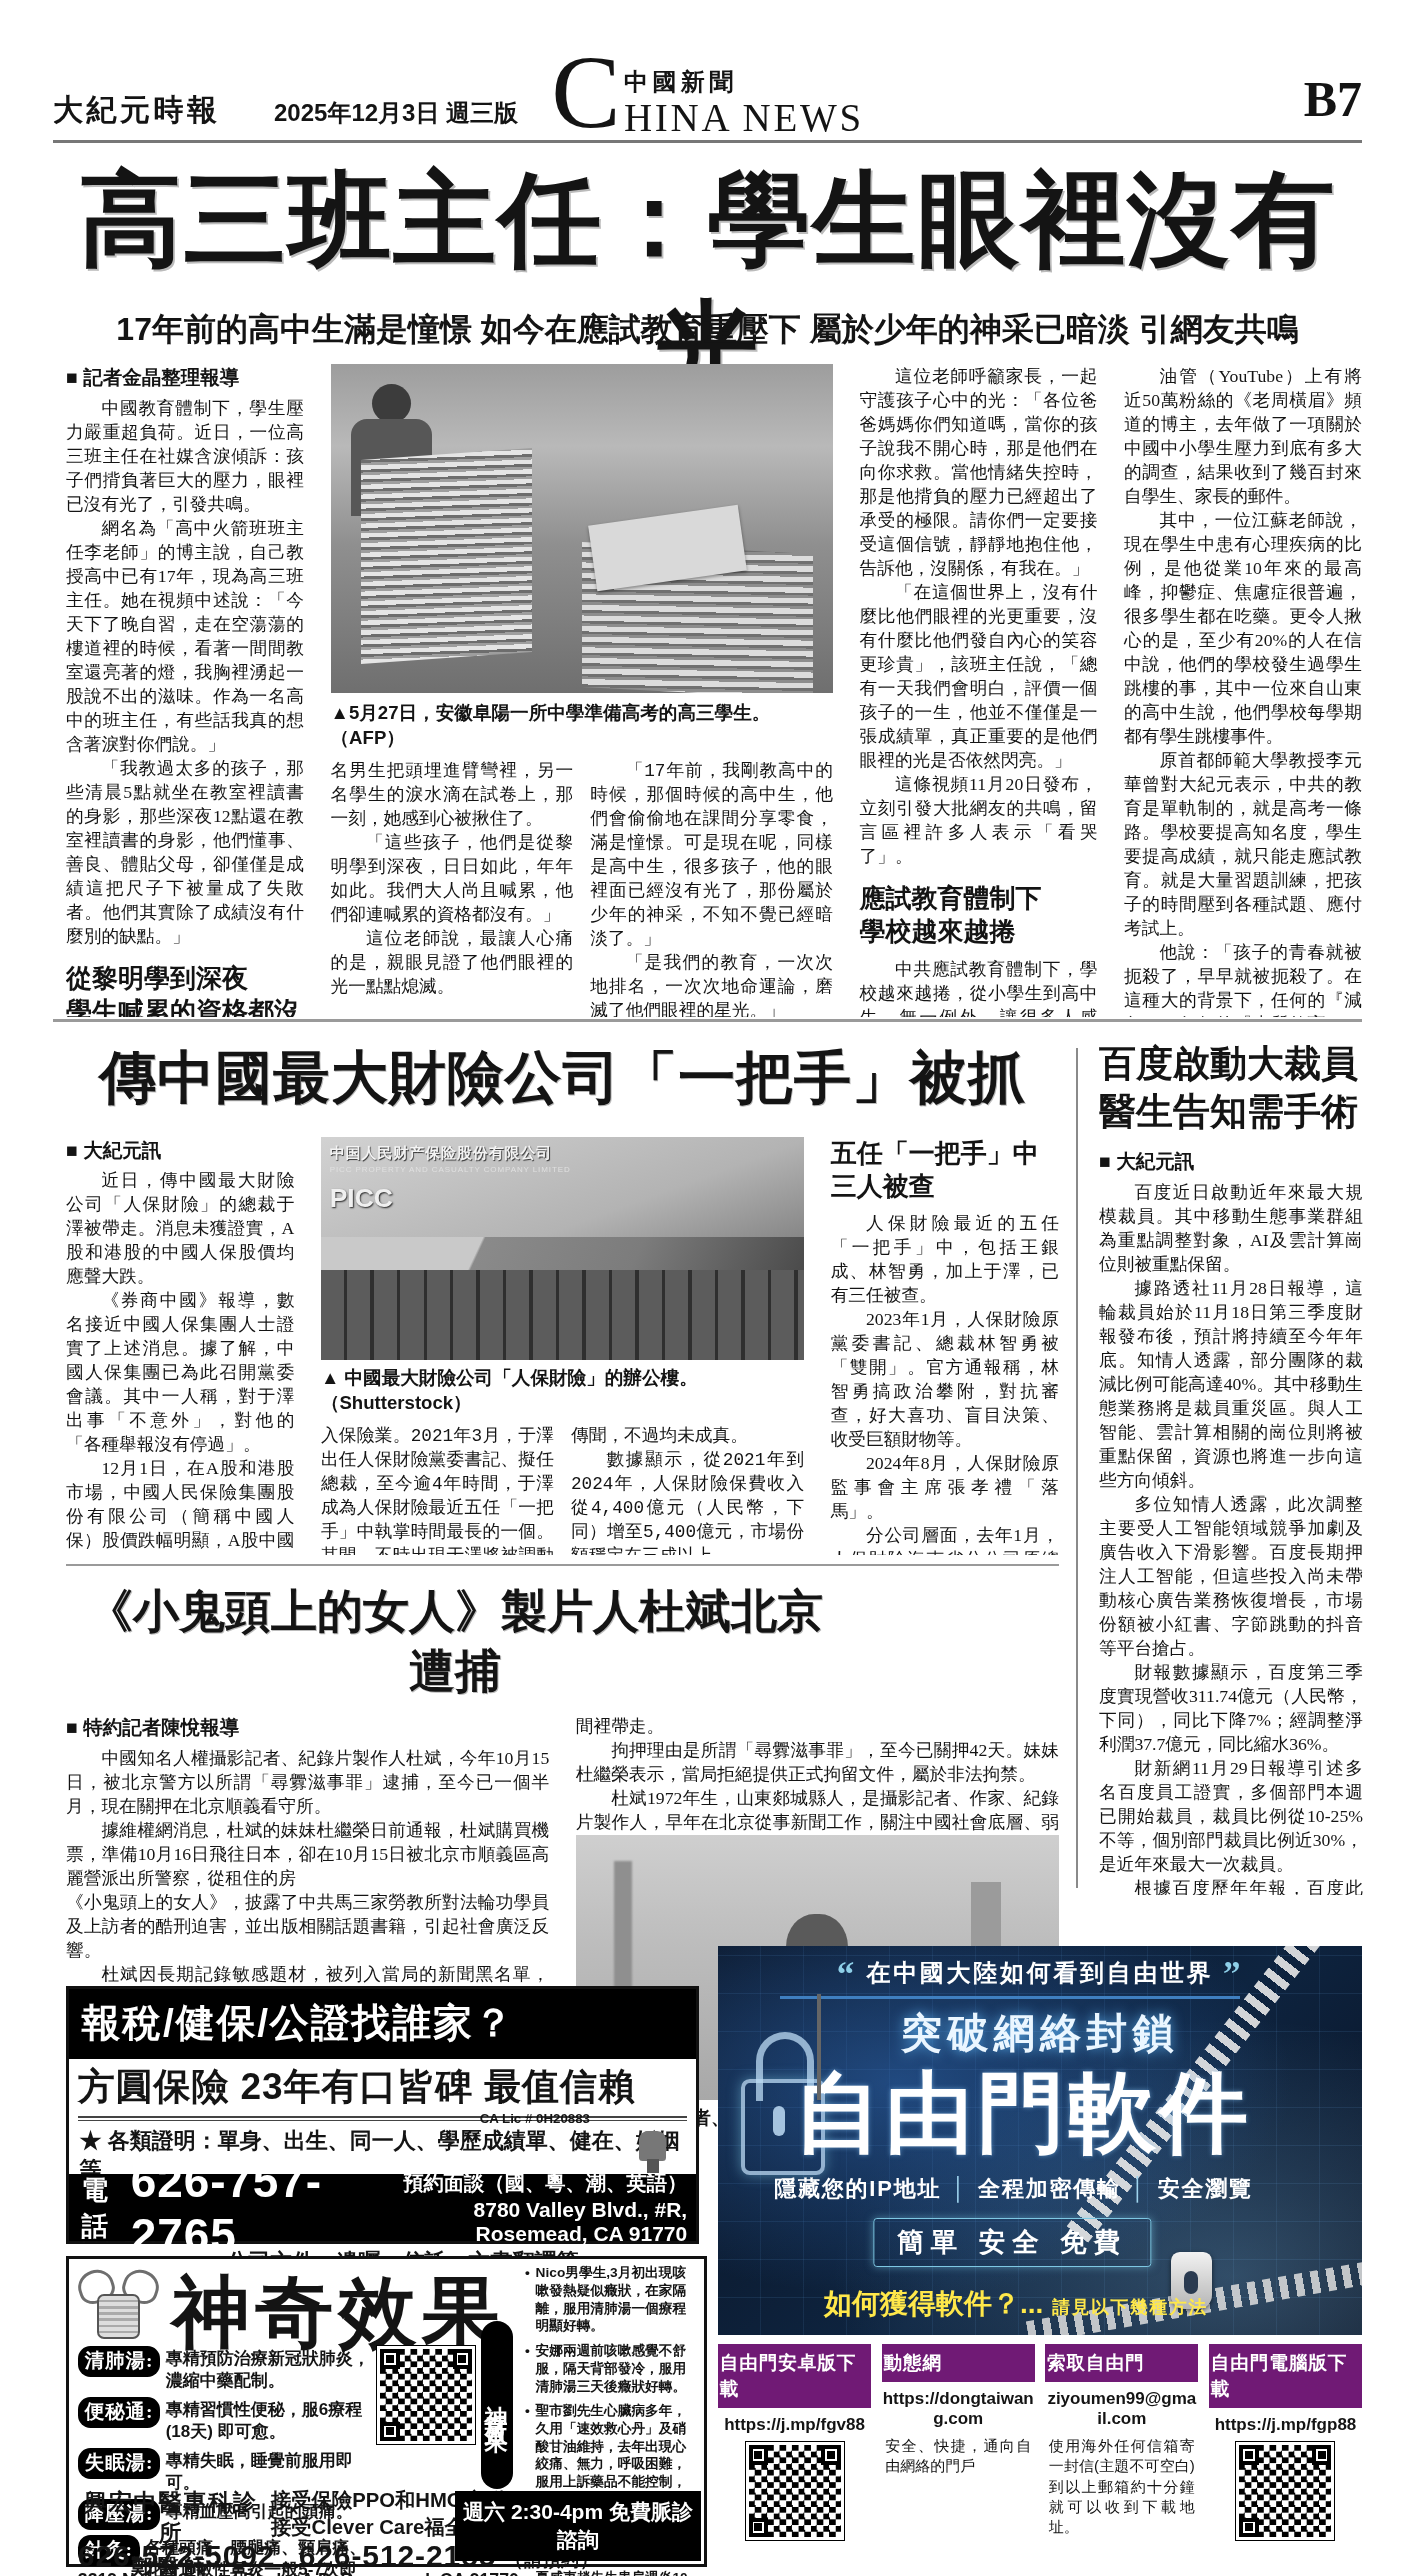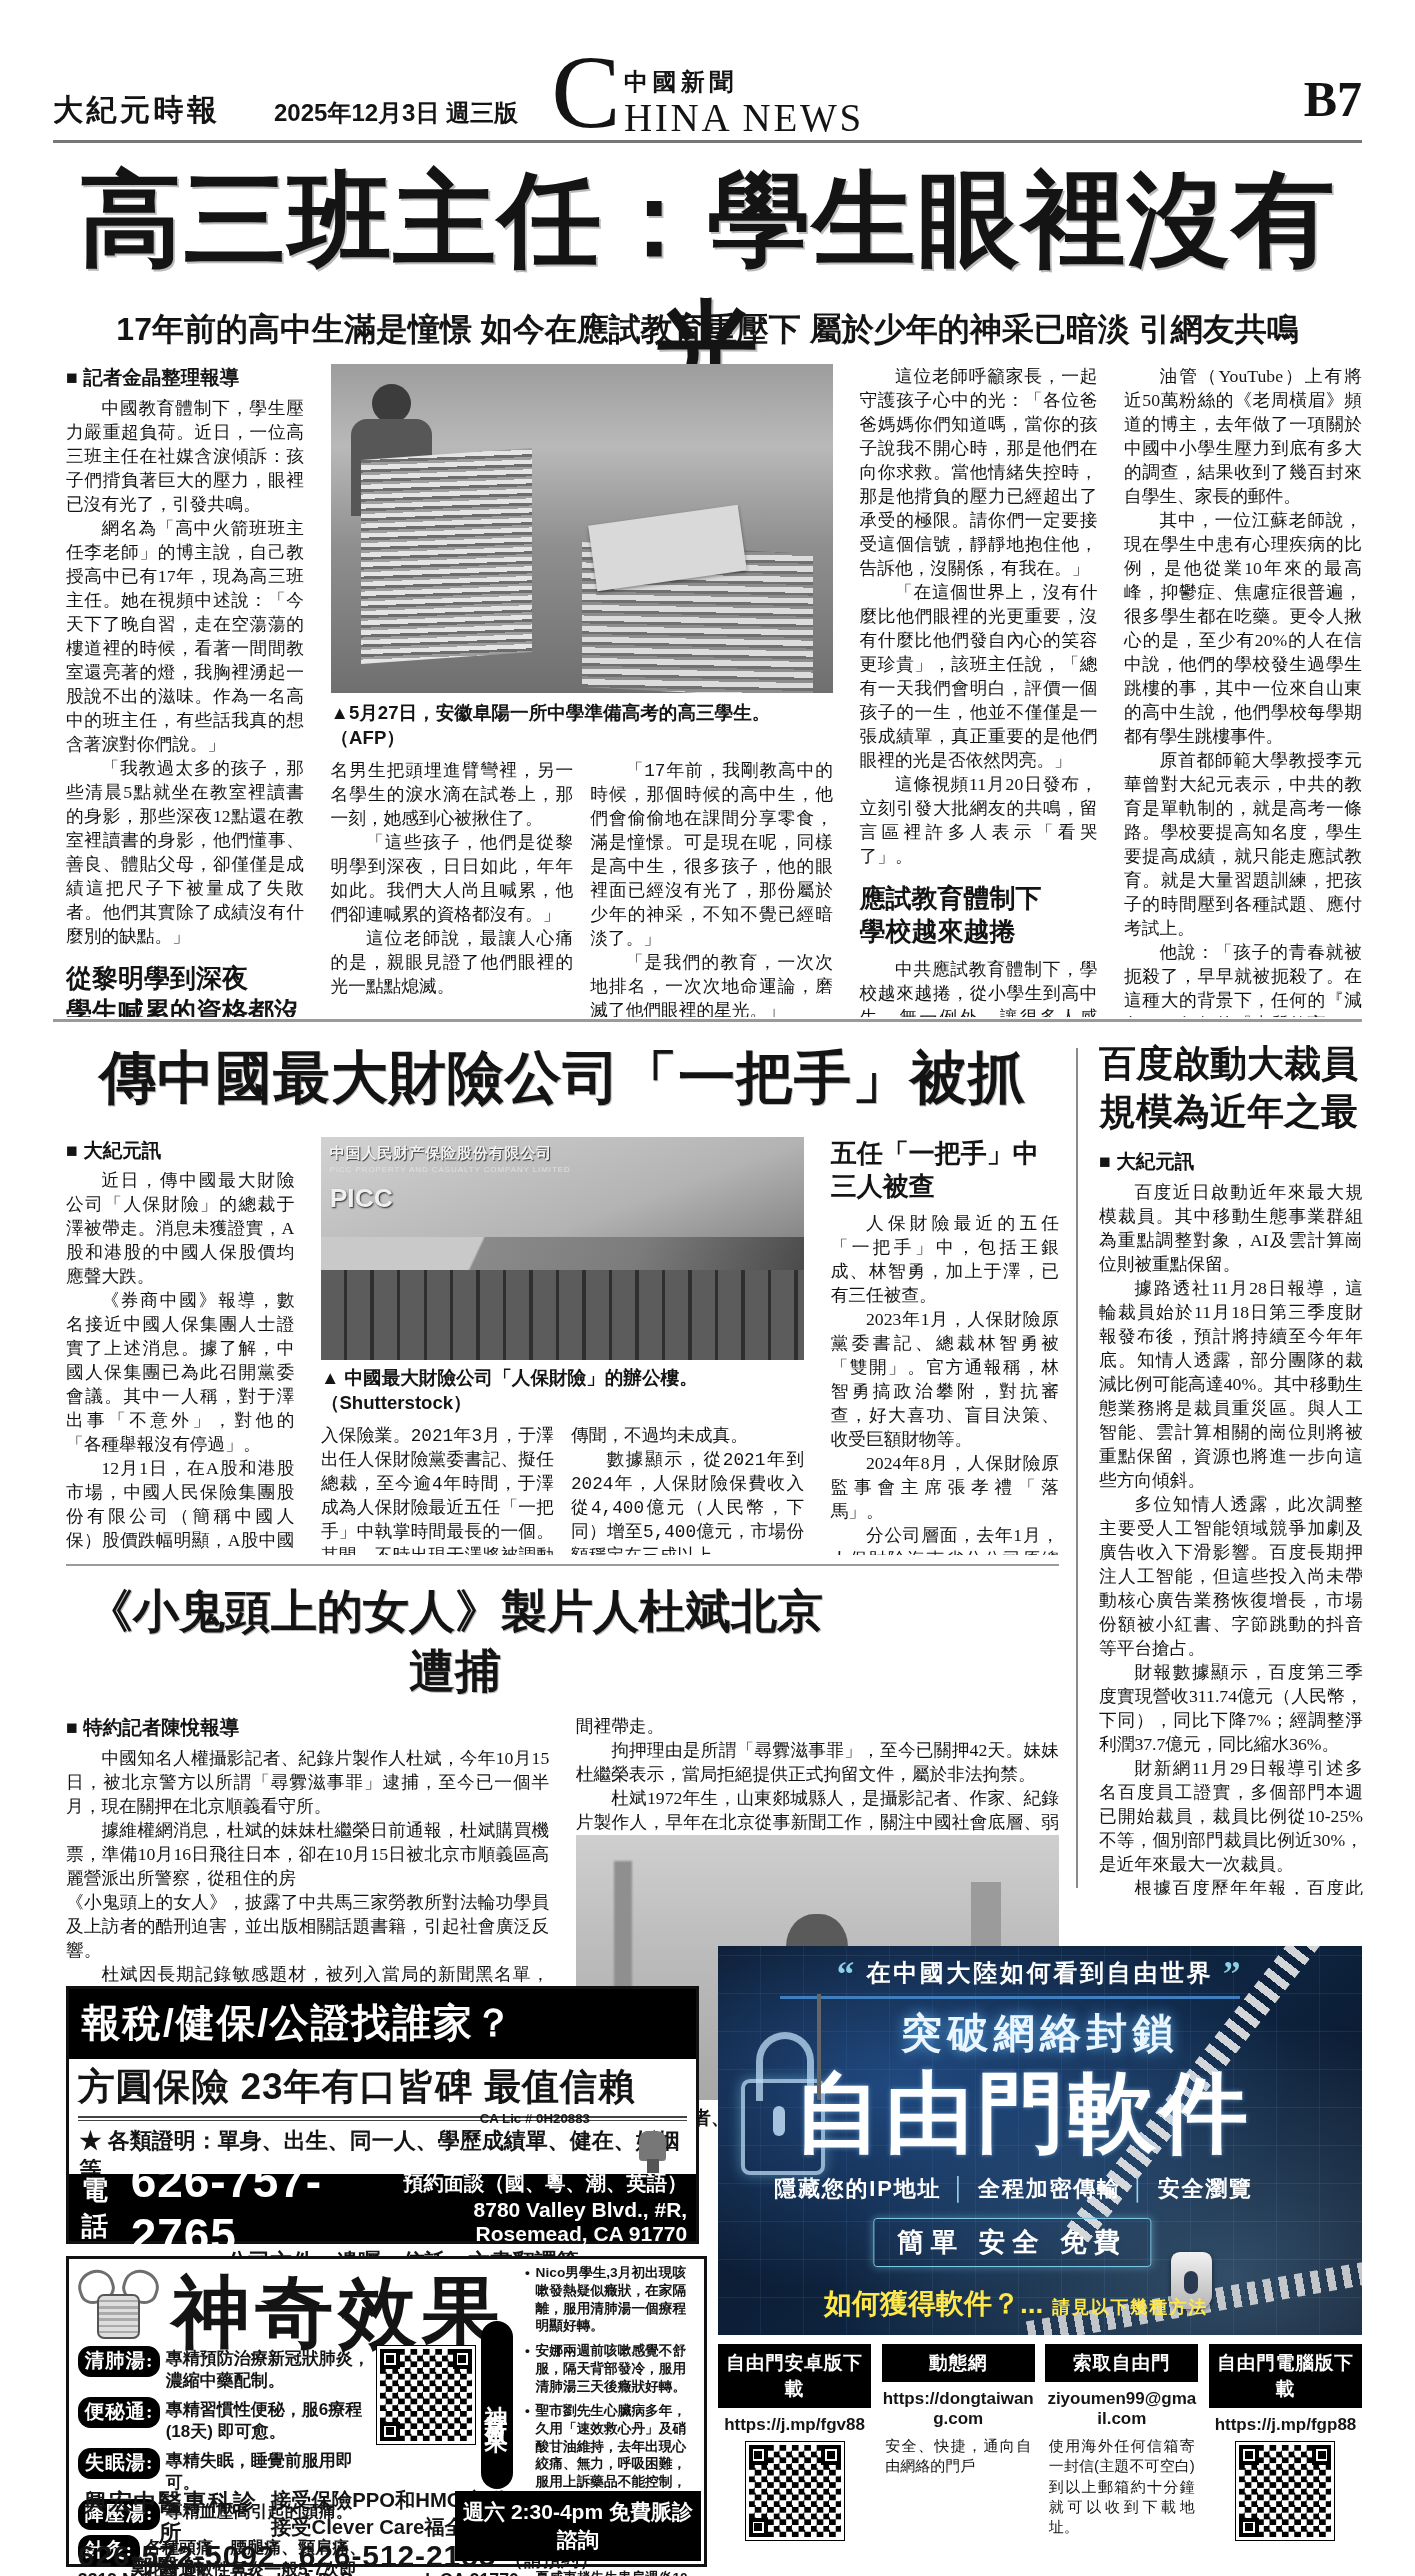--- a/index.html
+++ b/index.html
@@ -158,22 +158,22 @@
                    border-bottom:none;border-radius:30px 30px 0 0;}
   .fg-lock::after{content:"";position:absolute;top:23px;left:28px;width:12.4px;height:30px;background:rgba(190,220,245,.85);border-radius:6.2px;}
   .fg-zip{position:absolute;right:-115px;top:80px;width:495px;height:26.5px;transform:rotate(-52deg);
           background:repeating-linear-gradient(90deg,#e8e8e8 0 8px,rgba(0,0,0,0) 8px 16px);opacity:.9;}
   .fg-zip2{position:absolute;right:-35px;bottom:23px;width:372px;height:23px;transform:rotate(-10deg);
            background:repeating-linear-gradient(90deg,#dedede 0 8px,rgba(0,0,0,0) 8px 16px);opacity:.85;}
   .fg-pull{position:absolute;right:150px;bottom:26.5px;width:41px;height:57px;background:linear-gradient(180deg,#f2f2f2,#b5b5b5);
            border-radius:8.8px 8.8px 14px 14px;box-shadow:0 1.8px 5.3px rgba(0,0,0,.6);}
   .fg-pull::after{content:"";position:absolute;left:13.3px;top:19.5px;width:14px;height:23px;border-radius:7px;background:#2a3a50;}
   .fg-chans{margin-top:8.8px;height:221px;display:grid;grid-template-columns:repeat(4,1fr);column-gap:10.6px;}
-  .chan-head{background:#000000;color:#fff;font-family:"Liberation Sans",sans-serif;font-weight:900;font-size:18.6px;
-             text-align:center;padding:6.2px 1.8px;letter-spacing:0.9px;}
+  .chan-head{background:#701a75;color:#fff;font-family:"Liberation Sans",sans-serif;font-weight:900;font-size:18.6px;
+             padding:6.2px 1.8px;letter-spacing:0.9px;}
   .chan-url{font-family:"Liberation Sans",sans-serif;font-weight:bold;font-size:17px;text-align:center;margin-top:7px;word-break:break-all;}
   .chan-desc{font-family:"Liberation Sans",sans-serif;font-size:15px;line-height:20.3px;margin-top:7px;padding:0 3.5px;text-align:justify;}
   
   .qr{position:relative;background:repeating-conic-gradient(#000 0 25%,#fff 0 50%) 0 0/12.4px 12.4px;border:3.5px solid #fff;outline:1.8px solid #000;}
   .qr .fp{position:absolute;width:19.5px;height:19.5px;background:#fff;border:4.4px solid #000;box-sizing:border-box;}
   .qr .fp::before{content:"";position:absolute;inset:1.8px;background:#000;}
   .qr .tl{top:0;left:0;} .qr .tr{top:0;right:0;} .qr .bl{bottom:0;left:0;}
   .chan-qr{width:92px;height:92px;margin:7px auto 0;}
 </style>
 </head>
@@ -294,21 +294,21 @@
         <p>分公司層面，去年1月，人保財險海南省分公司原總經理單榮光被開除黨籍；去年2月，人保財險重慶市分公司原副總經理被「雙開」；去年2月，人保財險廣西分公司原副總經理孫建接受調查。◇</p>
       </div>
     </div>
   </div>
 
   <div class="vdiv"></div>
 
   <div class="bd bodytext">
     <div class="bd-head">
       <div>百度啟動大裁員</div>
-      <div>規模為近年之最</div>
+      <div>醫生告知需手術</div>
     </div>
     <div class="byline">■ 大紀元訊</div>
     <p>百度近日啟動近年來最大規模裁員。其中移動生態事業群組為重點調整對象，AI及雲計算崗位則被重點保留。</p>
     <p>據路透社11月28日報導，這輪裁員始於11月18日第三季度財報發布後，預計將持續至今年年底。知情人透露，部分團隊的裁減比例可能高達40%。其中移動生態業務將是裁員重災區。與人工智能、雲計算相關的崗位則將被重點保留，資源也將進一步向這些方向傾斜。</p>
     <p>多位知情人透露，此次調整主要受人工智能領域競爭加劇及廣告收入下滑影響。百度長期押注人工智能，但這些投入尚未帶動核心廣告業務恢復增長，市場份額被小紅書、字節跳動的抖音等平台搶占。</p>
     <p>財報數據顯示，百度第三季度實現營收311.74億元（人民幣，下同），同比下降7%；經調整淨利潤37.7億元，同比縮水36%。</p>
     <p>財新網11月29日報導引述多名百度員工證實，多個部門本週已開始裁員，裁員比例從10-25%不等，個別部門裁員比例近30%，是近年來最大一次裁員。</p>
     <p>根據百度歷年年報，百度此前已連續兩年裁員，公司員工數量已從2022年的41,300人降至2023年的39,800人，再降至2024年的35,900人。◇</p>
   </div>
 

